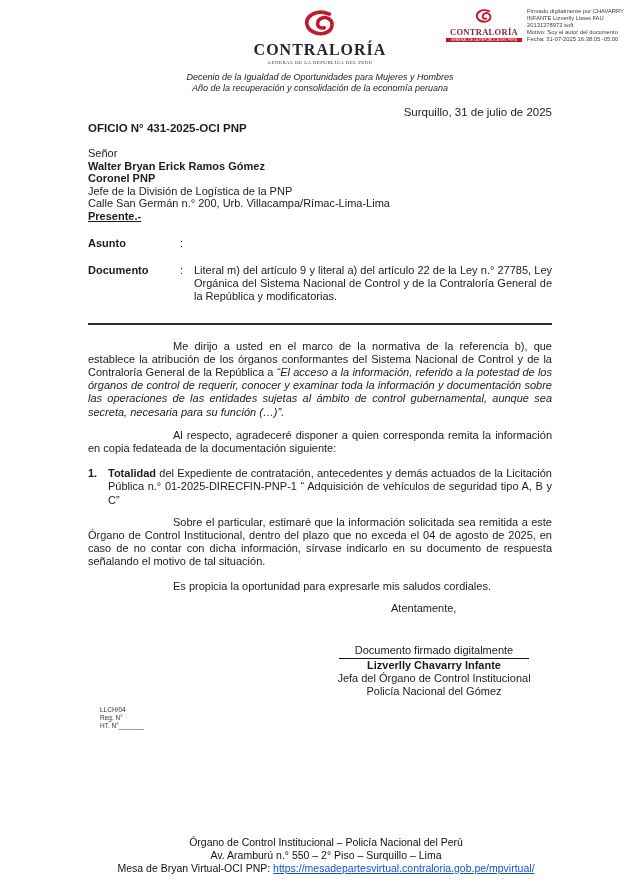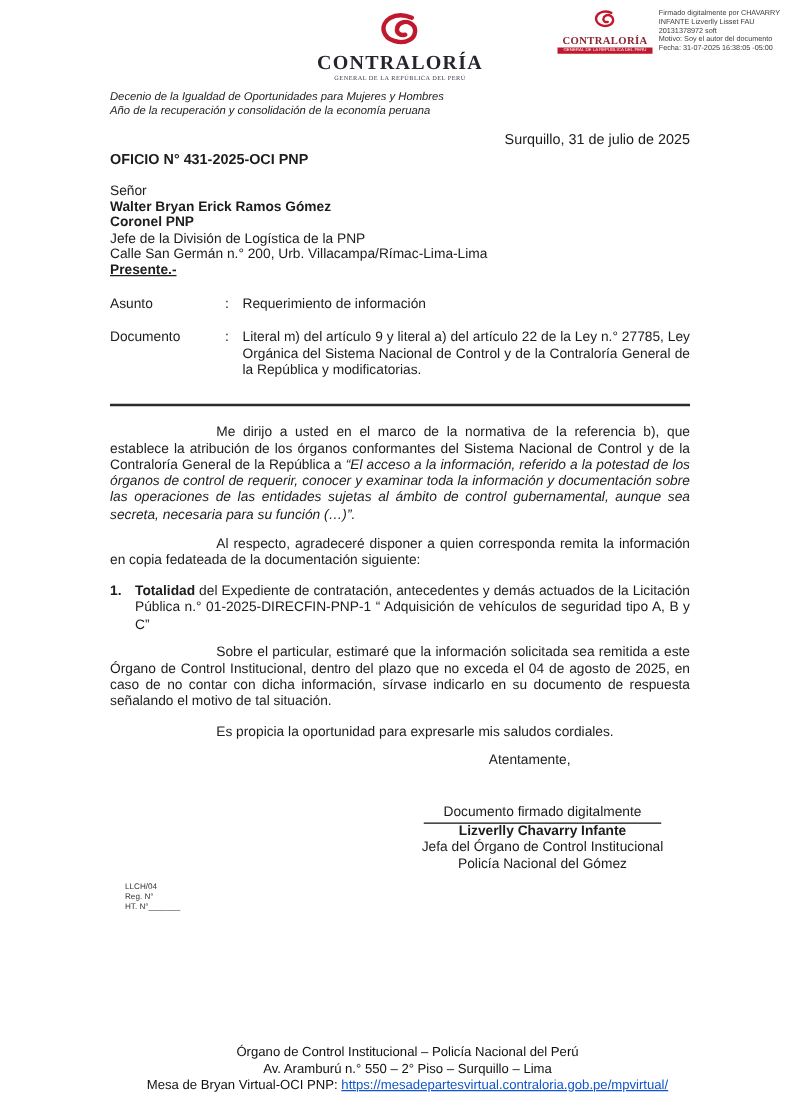--- a/index.html
+++ b/index.html
@@ -39,32 +39,32 @@
     font-family:"Liberation Serif", serif;
     font-weight:bold; font-size:8.5px; letter-spacing:0.3px; color:#8a2430;
   }
   .stamp-banner {
     background:#c0182c; color:#ffffff; font-size:3.5px; line-height:4.5px;
     margin-top:1px; white-space:nowrap; overflow:hidden;
   }
   .stamp-text { font-size:5.8px; line-height:7px; color:#3c3c3c; }
 
   
-  .motto { font-style:italic; font-size:9px; line-height:10.5px; margin-top:10px; color:#222; }
+  .motto { text-align:center; font-style:italic; font-size:9px; line-height:10.5px; margin-top:10px; color:#222; }
   .date-line { text-align:right; font-size:11.5px; margin-top:13px; }
   .oficio { font-weight:bold; font-size:11.5px; margin-top:4px; }
 
   
   .addressee { margin-top:13px; font-size:11px; line-height:12.6px; }
   .bold { font-weight:bold; }
   .presente { font-weight:bold; text-decoration:underline; }
 
   
   .meta-row { display:flex; margin-top:14px; font-size:11px; line-height:13px; }
-  .meta-label { width:92px; font-weight:normal; flex-shrink:0; }
+  .meta-label { width:92px; font-weight:bold; flex-shrink:0; }
   .meta-colon { width:14px; flex-shrink:0; }
   .meta-value { flex:1; text-align:justify; }
 
   .rule { margin-top:20px; border-top:2px solid #2b2b2b; height:0; }
 
   
   .para { font-size:11px; line-height:13.2px; text-align:justify; margin-top:15px; }
   .para.indent { text-indent:85px; }
   .para .quote { font-style:italic; }
   .p2 { margin-top:10px; }
@@ -141,21 +141,20 @@
       <div class="bold">Walter Bryan Erick Ramos Gómez</div>
       <div class="bold">Coronel PNP</div>
       <div>Jefe de la División de Logística de la PNP</div>
       <div>Calle San Germán n.° 200, Urb. Villacampa/Rímac-Lima-Lima</div>
       <div><span class="presente">Presente.-</span></div>
     </div>
 
     <div class="meta-row">
       <span class="meta-label">Asunto</span>
       <span class="meta-colon">:</span>
-      <span class="meta-value">Requerimiento de información</span>
     </div>
 
     <div class="meta-row">
       <span class="meta-label">Documento</span>
       <span class="meta-colon">:</span>
       <span class="meta-value">Literal m) del artículo 9 y literal a) del artículo 22 de la Ley n.° 27785, Ley Orgánica del Sistema Nacional de Control y de la Contraloría General de la República y modificatorias.</span>
     </div>
 
     <div class="rule"></div>
 

